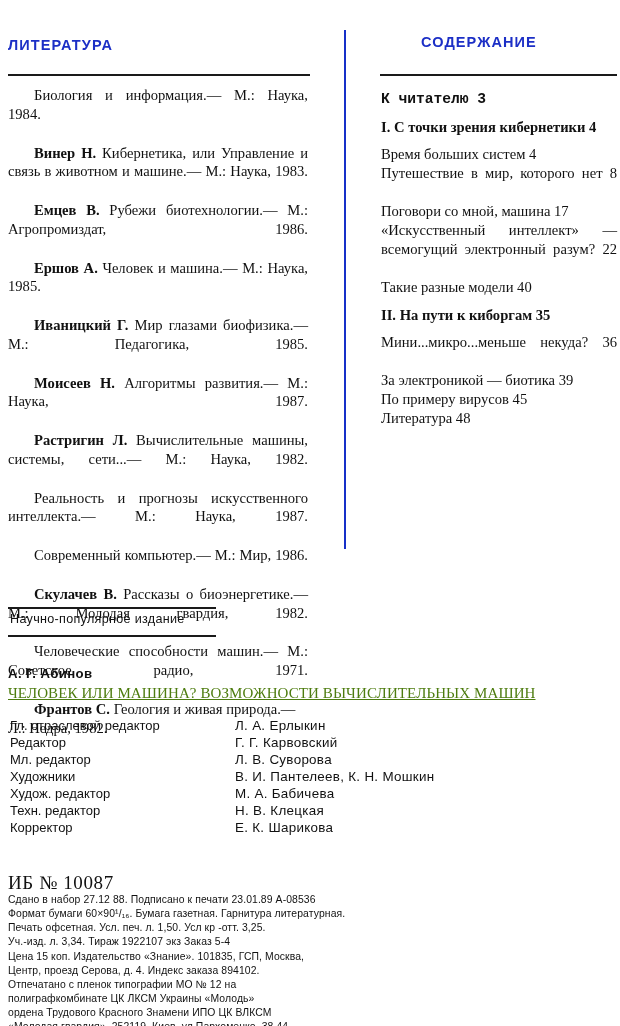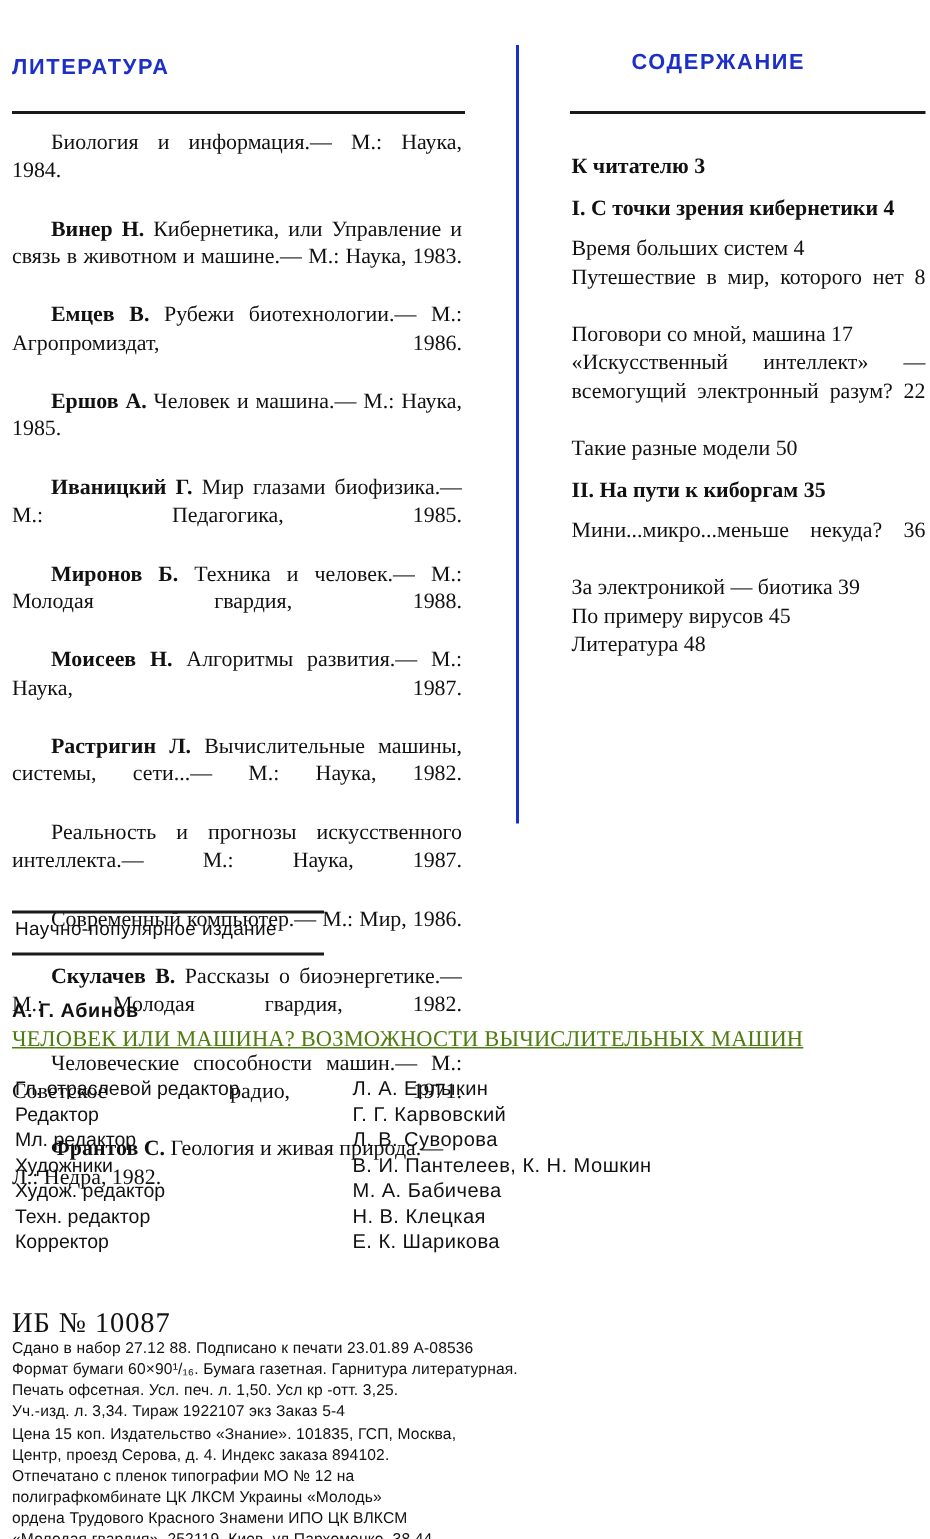--- a/index.html
+++ b/index.html
@@ -88,21 +88,21 @@
     top: 86px;
     width: 236px;
     font-size: 14.6px;
     line-height: 1.30;
   }
   .toc-part {
     font-weight: bold;
     margin: 9px 0 8px 0;
     text-align: left;
   }
-  #contents .toc-part:first-child { margin-top: 16px; }
+  #contents .toc-part:first-child { margin-top: 4px; font-family: Liberation Mono, monospace; }
   .toc-item {
     margin: 0;
     text-align: justify;
     text-justify: inter-word;
   }
   .toc-item::after {
     content: "";
     display: inline-block;
     width: 100%;
   }
@@ -215,38 +215,37 @@
   <div class="rule" id="rule-right"></div>
 
   <div id="column-divider"></div>
 
   <div id="bibliography">
       <p class="bib-entry"><span>Биология и информация.— М.: Наука, 1984.</span></p>
       <p class="bib-entry"><span class="author">Винер Н.</span><span> Кибернетика, или Управление и связь в животном и машине.— М.: Наука, 1983.</span></p>
       <p class="bib-entry"><span class="author">Емцев В.</span><span> Рубежи биотехнологии.— М.: Агропромиздат, 1986.</span></p>
       <p class="bib-entry"><span class="author">Ершов А.</span><span> Человек и машина.— М.: Наука, 1985.</span></p>
       <p class="bib-entry"><span class="author">Иваницкий Г.</span><span> Мир глазами биофизика.— М.: Педагогика, 1985.</span></p>
-      <p class="bib-entry"><span class="author">Миронов Б.</span><span> Техника и человек.— М.: Молодая гвардия, 1988.</span></p>
       <p class="bib-entry"><span class="author">Моисеев Н.</span><span> Алгоритмы развития.— М.: Наука, 1987.</span></p>
       <p class="bib-entry"><span class="author">Растригин Л.</span><span> Вычислительные машины, системы, сети...— М.: Наука, 1982.</span></p>
       <p class="bib-entry"><span>Реальность и прогнозы искусственного интеллекта.— М.: Наука, 1987.</span></p>
       <p class="bib-entry"><span>Современный компьютер.— М.: Мир, 1986.</span></p>
       <p class="bib-entry"><span class="author">Скулачев В.</span><span> Рассказы о биоэнергетике.— М.: Молодая гвардия, 1982.</span></p>
       <p class="bib-entry"><span>Человеческие способности машин.— М.: Советское радио, 1971.</span></p>
       <p class="bib-entry"><span class="author">Франтов С.</span><span> Геология и живая природа.— Л.: Недра, 1982.</span></p>
     </div>
 
   <div id="contents">
       <p class="toc-part">К читателю 3</p>
       <p class="toc-part">I. С точки зрения кибернетики 4</p>
       <p class="toc-item flat">Время больших систем   4</p>
       <p class="toc-item">Путешествие в мир, которого нет  8</p>
       <p class="toc-item flat">Поговори со мной, машина  17</p>
       <p class="toc-item">«Искусственный интеллект» — всемогущий электронный разум?  22</p>
-      <p class="toc-item flat">Такие разные модели  50</p>
+      <p class="toc-item flat">Такие разные модели  40</p>
       <p class="toc-part">II. На пути к киборгам 35</p>
       <p class="toc-item">Мини...микро...меньше некуда?  36</p>
       <p class="toc-item flat">За электроникой — биотика  39</p>
       <p class="toc-item flat">По примеру вирусов  45</p>
       <p class="toc-item flat">Литература  48</p>
     </div>
 </div>
 
 <div id="colophon">
 

